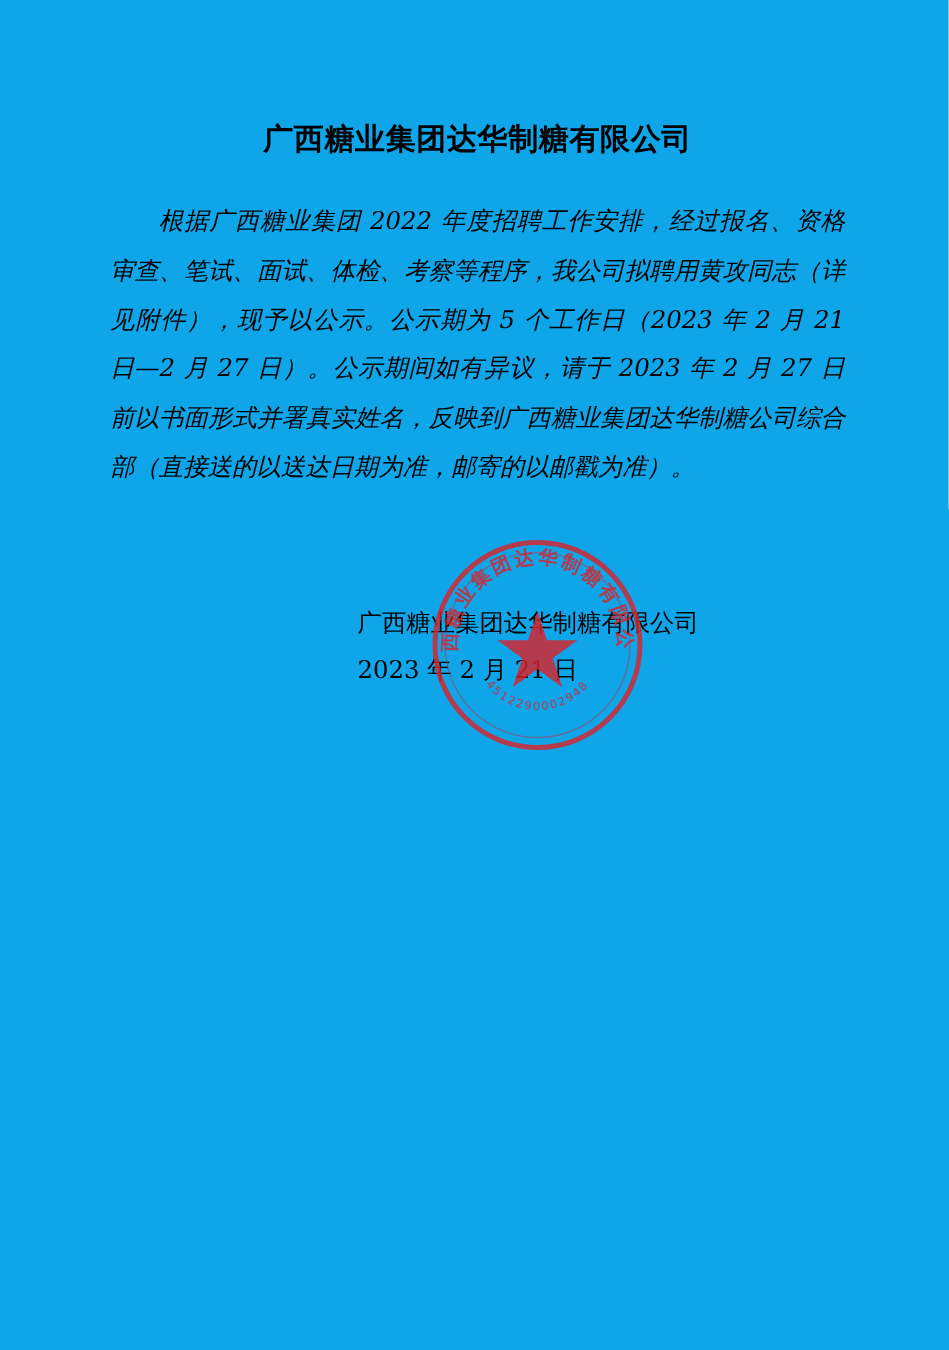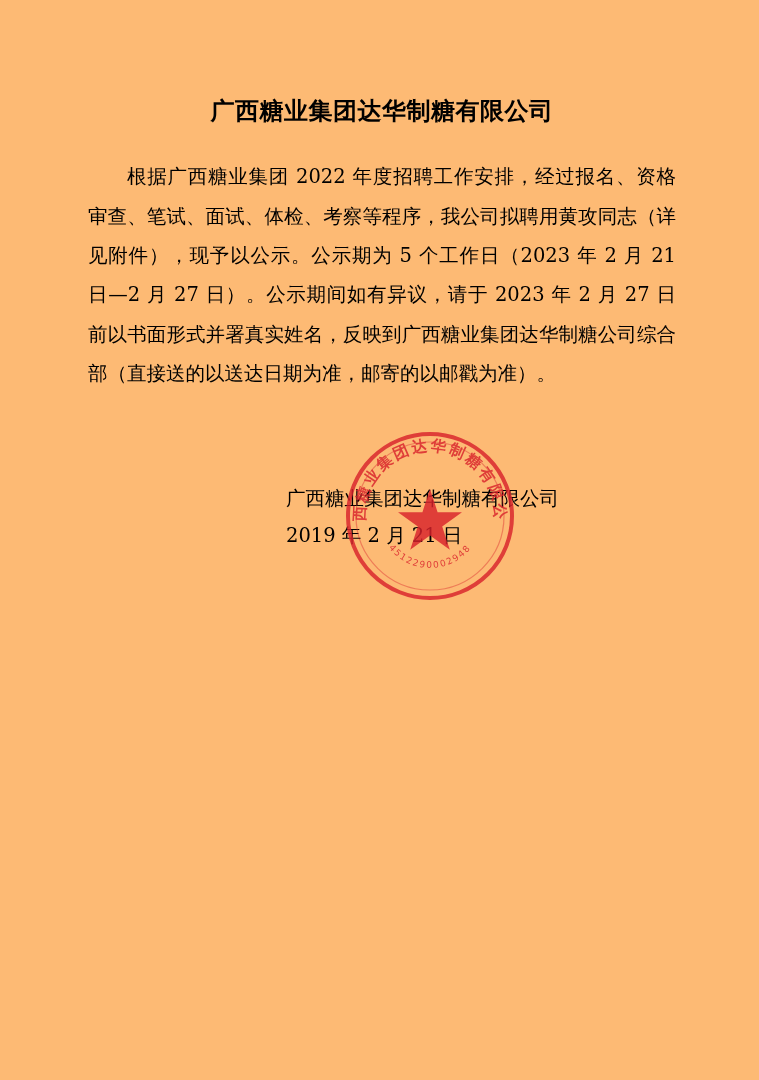--- a/index.html
+++ b/index.html
@@ -11,21 +11,21 @@
     width: 759px;
     height: 1080px;
     font-family: "DejaVu Serif", "Liberation Serif", serif;
     color: #000000;
     position: relative;
     overflow: hidden;
   }
   .page {
     position: absolute;
     inset: 0;
-    background: #fdba74;
+    background: #0ea5e9;
   }
   .doc {
     position: absolute;
     left: 88px;
     top: 92px;
     width: 588px;
   }
   .title-block {
     text-align: center;
     font-weight: bold;
@@ -36,20 +36,21 @@
   .title-line {
     display: block;
     white-space: nowrap;
   }
   .body-block {
     margin-top: 28px;
     font-size: 19.5px;
     line-height: 2.02;
     text-align: justify;
     text-justify: inter-ideograph;
+    font-style: italic;
   }
   .para {
     margin: 0;
     text-indent: 2em;
   }
   .para.noindent {
     text-indent: 0;
   }
   .sign-block {
     margin-top: 88px;
@@ -86,21 +87,21 @@
     <div class="title-block">
       <span class="title-line">广西糖业集团达华制糖有限公司</span>
     </div>
 
     <div class="body-block">
       <p class="para">根据广西糖业集团 2022 年度招聘工作安排，经过报名、资格审查、笔试、面试、体检、考察等程序，我公司拟聘用黄攻同志（详见附件），现予以公示。公示期为 5 个工作日（2023 年 2 月 21 日—2 月 27 日）。公示期间如有异议，请于 2023 年 2 月 27 日前以书面形式并署真实姓名，反映到广西糖业集团达华制糖公司综合部（直接送的以送达日期为准，邮寄的以邮戳为准）。</p>
     </div>
 
     <div class="sign-block">
       <span class="sign-line">广西糖业集团达华制糖有限公司</span>
-      <span class="sign-line">2019 年 2 月 21 日</span>
+      <span class="sign-line">2023 年 2 月 21 日</span>
 
       <div class="stamp">
         <svg viewBox="0 0 174 174" xmlns="http://www.w3.org/2000/svg">
           <defs>
             <path id="arcTop" d="M 22,87 A 65,65 0 0 1 152,87"></path>
             <path id="arcBottom" d="M 35,87 A 52,52 0 0 0 139,87"></path>
           </defs>
           <circle cx="87" cy="87" r="82" fill="none" stroke="#d9232c" stroke-width="4"></circle>
           <circle cx="87" cy="87" r="74" fill="none" stroke="#d9232c" stroke-width="1.2" opacity="0.5"></circle>
           <polygon fill="#d9232c" points="87,60 94.6,83.2 119,83.2 99.2,97.6 106.8,120.8 87,106.4 67.2,120.8 74.8,97.6 55,83.2 79.4,83.2"></polygon>

